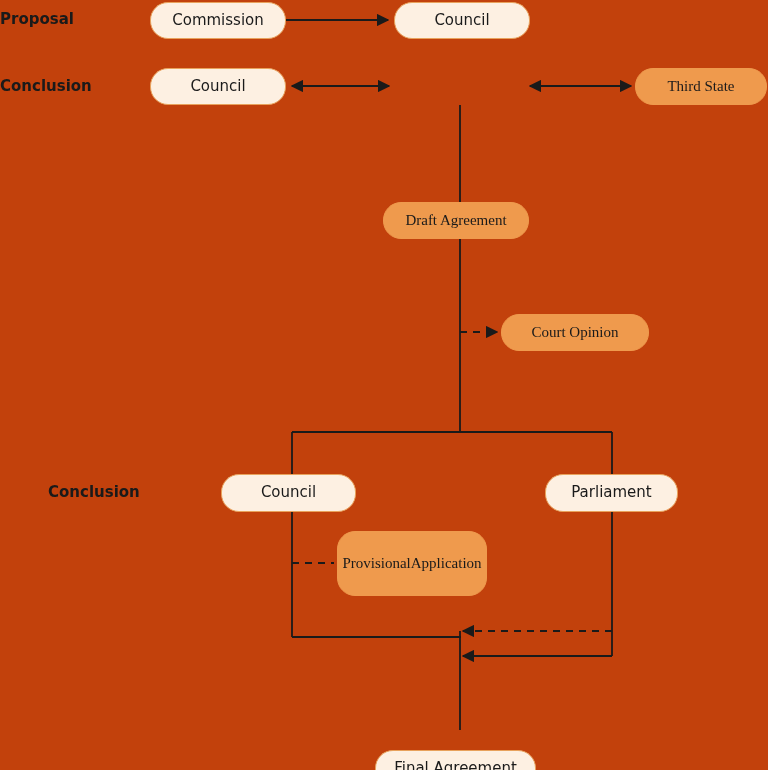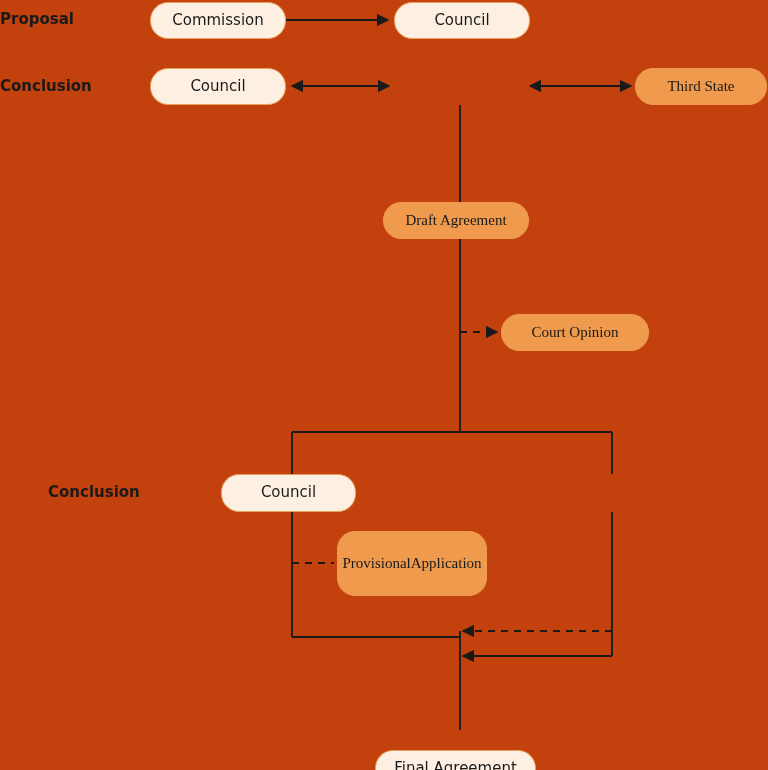--- a/index.html
+++ b/index.html
@@ -114,20 +114,21 @@
 
 
   <div class="node dark" style="left:635px; top:68px; width:132px; height:37px;">Third State</div>
 
   <div class="node dark" style="left:383px; top:202px; width:146px; height:37px;">Draft Agreement</div>
 
   <div class="node dark" style="left:501px; top:314px; width:148px; height:37px;">Court Opinion</div>
 
   <div class="node light" style="left:221px; top:474px; width:135px; height:38px;">Council</div>
 
+  <div class="node light" style="left:545px; top:474px; width:133px; height:38px;">Parliament</div>
 
   <div class="node dark two-line" style="left:337px; top:531px; width:150px; height:65px; flex-direction:row;">
     <span>Provisional</span>
     <span>Application</span>
   </div>
 
   <div class="node light" style="left:375px; top:750px; width:161px; height:38px;">Final Agreement</div>
 
 </div>
 

